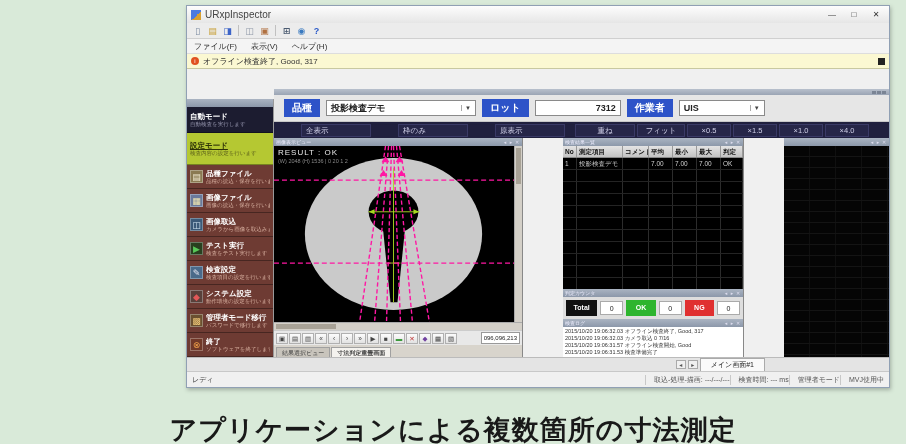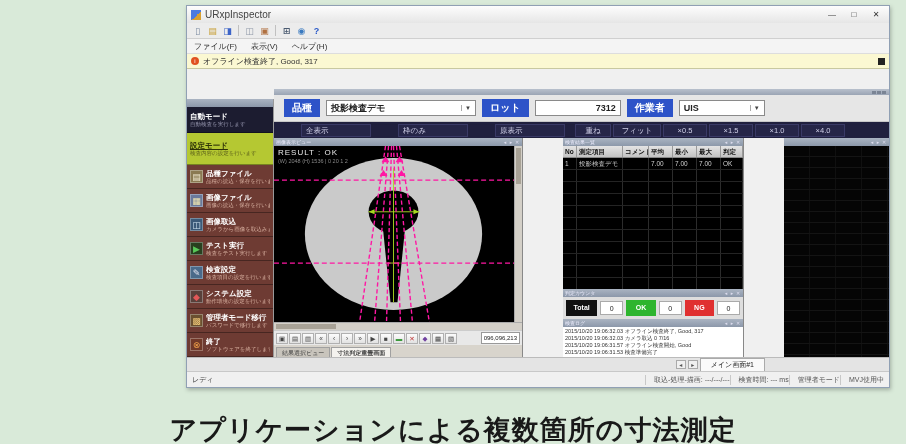--- a/index.html
+++ b/index.html
@@ -44,21 +44,21 @@
   .pstrip{height:6px;background:linear-gradient(#b8c0cc,#9aa4b4);display:flex;justify-content:flex-end;align-items:center;gap:1px;padding-right:3px;flex:none;}
   .pstrip i{width:4px;height:3px;background:#7a8494;display:block;}
   .prodbar{height:26px;background:#e6e6e6;display:flex;align-items:center;gap:6px;padding:0 10px;border-bottom:1px solid #c8c8c8;flex:none;}
   .bluelabel{background:#2d53c8;color:#fff;font-size:10px;font-weight:bold;padding:2px 8px;flex:none;}
   .combo,.lotbox{background:#fff;border:1px solid #8a8a8a;height:16px;display:flex;align-items:center;font-size:9px;font-weight:bold;padding:0 4px;box-sizing:border-box;}
   .combo .arr{margin-left:auto;font-size:6px;color:#444;border-left:1px solid #aaa;padding-left:3px;}
   .kindcombo{width:150px;} .lotbox{width:86px;justify-content:flex-end;} .opcombo{width:86px;}
   .navybar{height:16px;background:#20203e;display:flex;align-items:center;gap:2px;padding:0 2px;flex:none;}
   .vb{background:#262648;border:1px solid #3a3a66;color:#d0d0e8;font-size:7.5px;height:13px;line-height:11px;text-align:center;box-sizing:border-box;}
   .vb.wide{width:70px;text-align:left;padding-left:4px;margin-left:25px;}
-  .vb.mid{width:36px;margin-left:8px;} .vb.fit{width:48px;} .vb.zoom{width:44px;}
+  .vb.mid{width:60px;margin-left:8px;} .vb.fit{width:48px;} .vb.zoom{width:44px;}
   .panels{flex:1;display:flex;min-height:0;gap:40px;}
   
   .vpanel{width:248px;display:flex;flex-direction:column;border-right:1px solid #888;flex:none;}
   .pheader{height:8px;background:linear-gradient(#aab4c2,#8c98aa);display:flex;align-items:center;padding:0 2px;flex:none;}
   .pheader .pt{font-size:5px;color:#eef;flex:1;overflow:hidden;white-space:nowrap;line-height:8px;}
   .pheader .pc{font-size:5px;color:#dde;width:6px;text-align:center;line-height:8px;}
   .vwrap{flex:1;display:flex;min-height:0;}
   .viewer{flex:1;background:#000;position:relative;overflow:hidden;}
   .vsvg{position:absolute;left:0;top:0;width:100%;height:100%;}
   .result{position:absolute;left:4px;top:2px;font-size:8px;letter-spacing:1px;color:#e8e8e8;z-index:2;}

